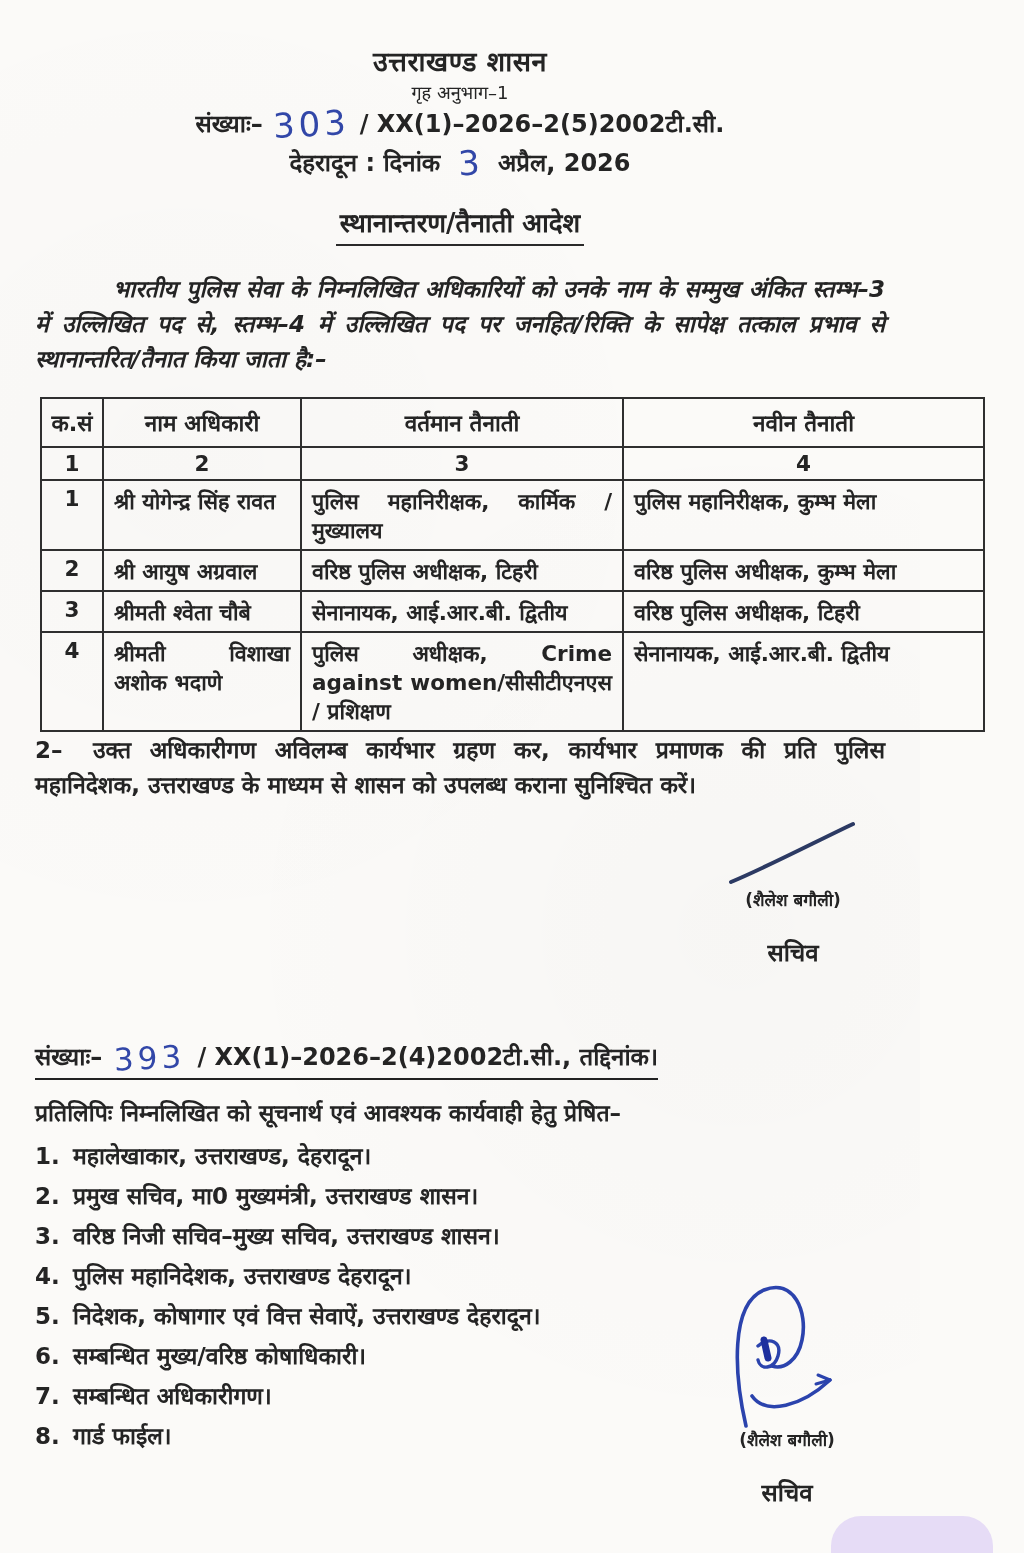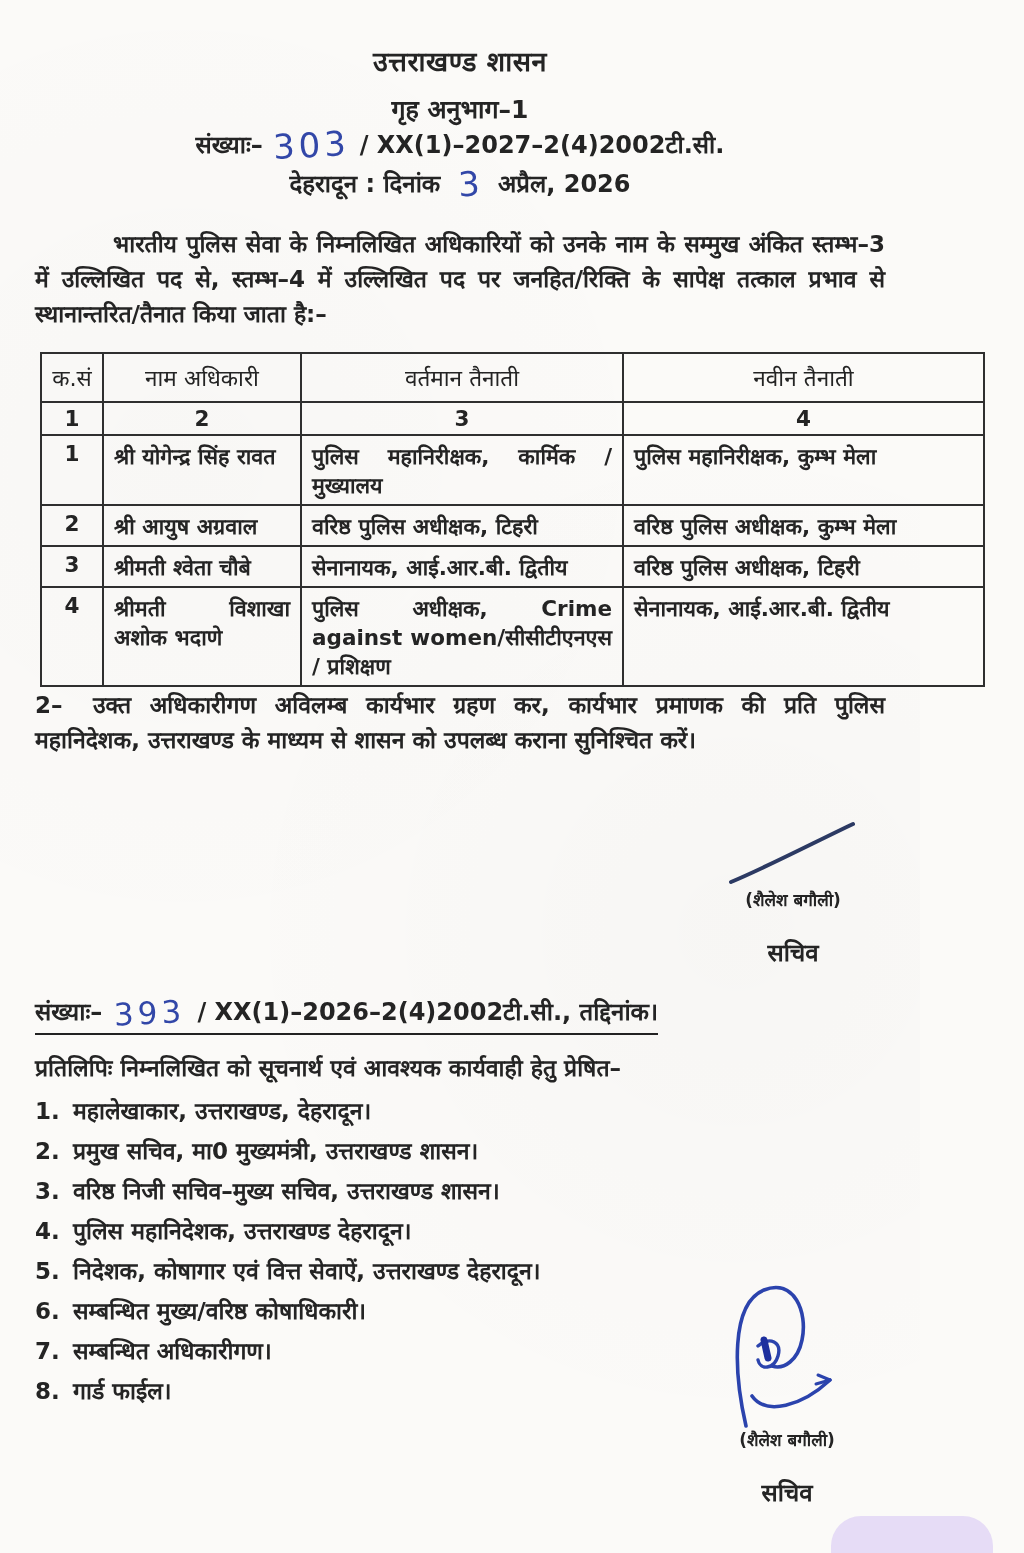--- a/index.html
+++ b/index.html
@@ -15,21 +15,21 @@
     width:920px;height:1553px;
     padding:42px 35px 0 35px;
     box-sizing:border-box;
     background:
       radial-gradient(circle at 20% 30%, rgba(0,0,0,0.012), transparent 40%),
       radial-gradient(circle at 80% 60%, rgba(0,0,0,0.015), transparent 45%),
       #fbfaf8;
   }
   .center{text-align:center;}
   .org{font-size:27px;font-weight:700;letter-spacing:.5px;}
-  .dept{font-size:25px;font-weight:700;margin-top:12px;}
+  .dept{font-size:18px;font-weight:400;margin-top:1px;}
   .refline{font-size:24px;font-weight:700;margin-top:2px;white-space:nowrap;}
   .hw{
     display:inline-block;
     color:#3247a8;
     font-size:34px;
     font-weight:500;
     transform:rotate(-3deg);
     margin:0 10px;
     letter-spacing:4px;
     line-height:1;
@@ -44,37 +44,37 @@
     font-size:26px;font-weight:700;
     border-bottom:2.5px solid #2a2a2a;
     padding:0 4px 4px 4px;
   }
   .para{
     font-size:23px;font-weight:600;
     line-height:35px;
     text-align:justify;
     margin-top:26px;
   }
-  .para.indent{text-indent:78px;}
+  .para.indent{text-indent:78px;font-style:italic;}
   .p2num{display:inline-block;width:58px;font-weight:700;}
 
   table.order{
     border-collapse:collapse;
     width:943px;
     margin:20px 0 0 5px;
     table-layout:fixed;
   }
   table.order td,table.order th{
     border:2px solid #2f2f2f;
     padding:5px 10px;
     font-size:21.5px;
     vertical-align:top;
     font-weight:600;
   }
-  table.order th{font-size:22.5px;font-weight:400;padding:8px 6px;text-align:center;}
+  table.order th{font-size:22.5px;font-weight:700;padding:8px 6px;text-align:center;}
   .col-sno{width:62px;}
   .col-name{width:198px;}
   .col-cur{width:322px;}
   .col-new{width:361px;}
   td.sno{text-align:center;}
   td.jst{text-align:justify;text-justify:inter-word;}
   tr.numrow td{text-align:center;font-weight:700;padding:3px;}
 
   .sig-block{
     position:absolute;
@@ -110,24 +110,27 @@
   }
 </style>
 </head>
 <body>
 
 <div class="page">
 
   <div class="center org">उत्तराखण्ड शासन</div>
   <div class="center dept">गृह अनुभाग–1</div>
 
-  <div class="center refline"><span>संख्याः–</span><span class="hw">303</span><span>/ XX(1)–2027–2(4)2002टी.सी.</span></div>
+  <div class="center refline"><span>संख्याः–</span><span class="hw">303</span><span>/ XX(1)–2026–2(5)2002टी.सी.</span></div>
 
   <div class="center dateline"><span>देहरादून : दिनांक</span><span class="hw">3</span><span>अप्रैल, 2026</span></div>
 
+  <div class="title-wrap">
+    <span class="doc-title">स्थानान्तरण/तैनाती आदेश</span>
+  </div>
 
   <div class="para indent">भारतीय पुलिस सेवा के निम्नलिखित अधिकारियों को उनके नाम के सम्मुख अंकित स्तम्भ–3 में उल्लिखित पद से, स्तम्भ–4 में उल्लिखित पद पर जनहित/रिक्ति के सापेक्ष तत्काल प्रभाव से स्थानान्तरित/तैनात किया जाता है:–</div>
 
   <table class="order">
     <colgroup>
       <col class="col-sno">
         <col class="col-name">
         <col class="col-cur">
         <col class="col-new">
     </colgroup>

